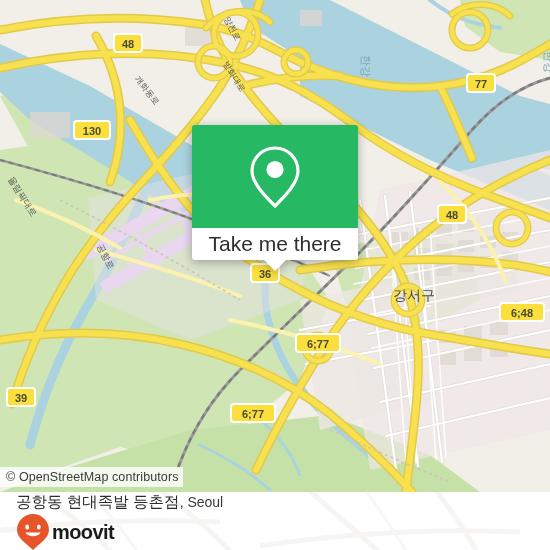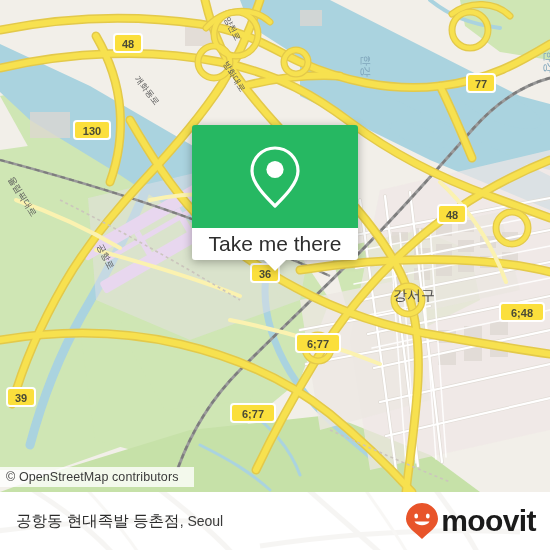--- a/index.html
+++ b/index.html
@@ -11,21 +11,21 @@
   #app{position:relative;width:550px;height:550px;overflow:hidden;}
 
   
   #map-area{position:absolute;left:0;top:0;width:550px;height:492px;overflow:hidden;background:#f2efe9;}
   #map-svg{position:absolute;left:0;top:0;}
 
   
   #osm-attrib{
     position:absolute;left:0;top:467px;
     background:rgba(255,255,255,.78);
-    padding:3px 15px 3px 6px;
+    padding:3px 4px 3px 6px;
     font-size:12.5px;color:#3a3a3a;letter-spacing:.1px;
     white-space:nowrap;
     z-index:40;
   }
 
   
   #callout{
     position:absolute;left:192px;top:125px;width:166px;
     z-index:50;
     filter:drop-shadow(0 2px 5px rgba(0,0,0,.30));
@@ -53,28 +53,28 @@
   }
 
   
   #footer{
     position:absolute;left:0;top:492px;width:550px;height:58px;
     background:#ffffff;overflow:hidden;
   }
   #footer-bg{position:absolute;left:0;top:0;opacity:.32;}
   #footer-row{
     position:relative;z-index:3;
-    display:flex;align-items:center;justify-content:space-between;
-    height:58px;padding:0 14px 0 16px;box-sizing:border-box;
+    display:flex;align-items:flex-start;justify-content:space-between;
+    height:58px;padding:0 14px 0 16px;box-sizing:border-box;flex-direction:column;
   }
   #footer-title{font-size:15.5px;color:#2b2b2b;white-space:nowrap;}
   #footer-title .city{font-size:14px;color:#3a3a3a;}
   #logo{display:flex;align-items:center;gap:2px;}
   #logo-word{
-    font-size:30px;color:#1b1b1b;letter-spacing:-.6px;
+    font-size:20px;color:#1b1b1b;letter-spacing:-.6px;
     font-weight:700;line-height:1;
   }
 </style>
 </head>
 <body>
 
 <div id="app">
 
   <div id="map-area">
     <svg id="map-svg" width="550" height="492" viewBox="0 0 550 492">

